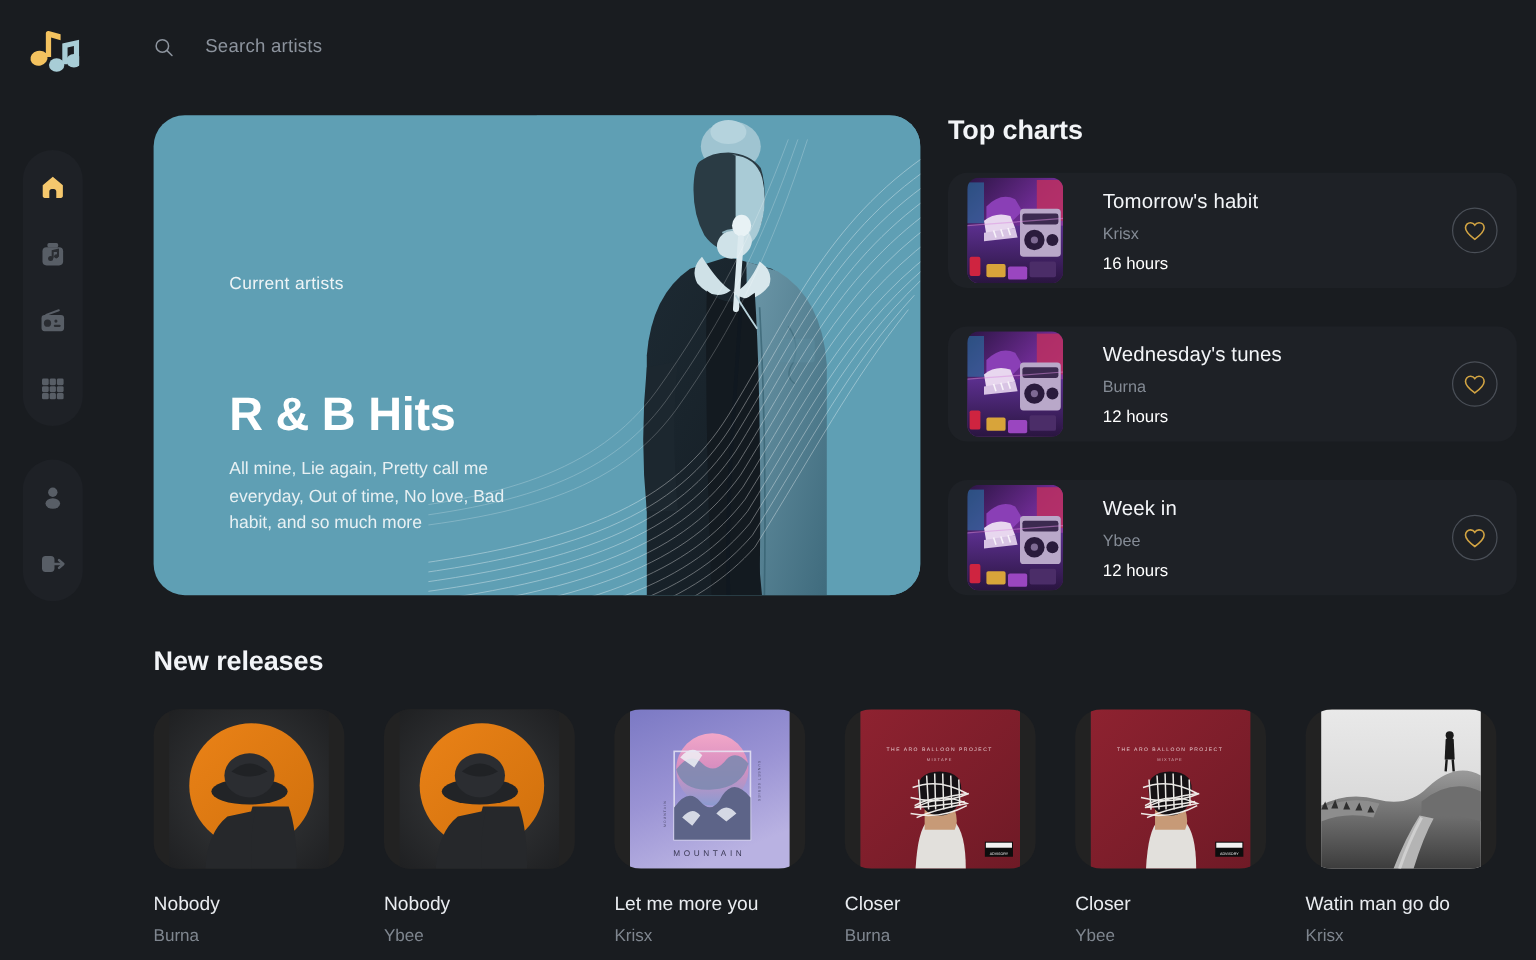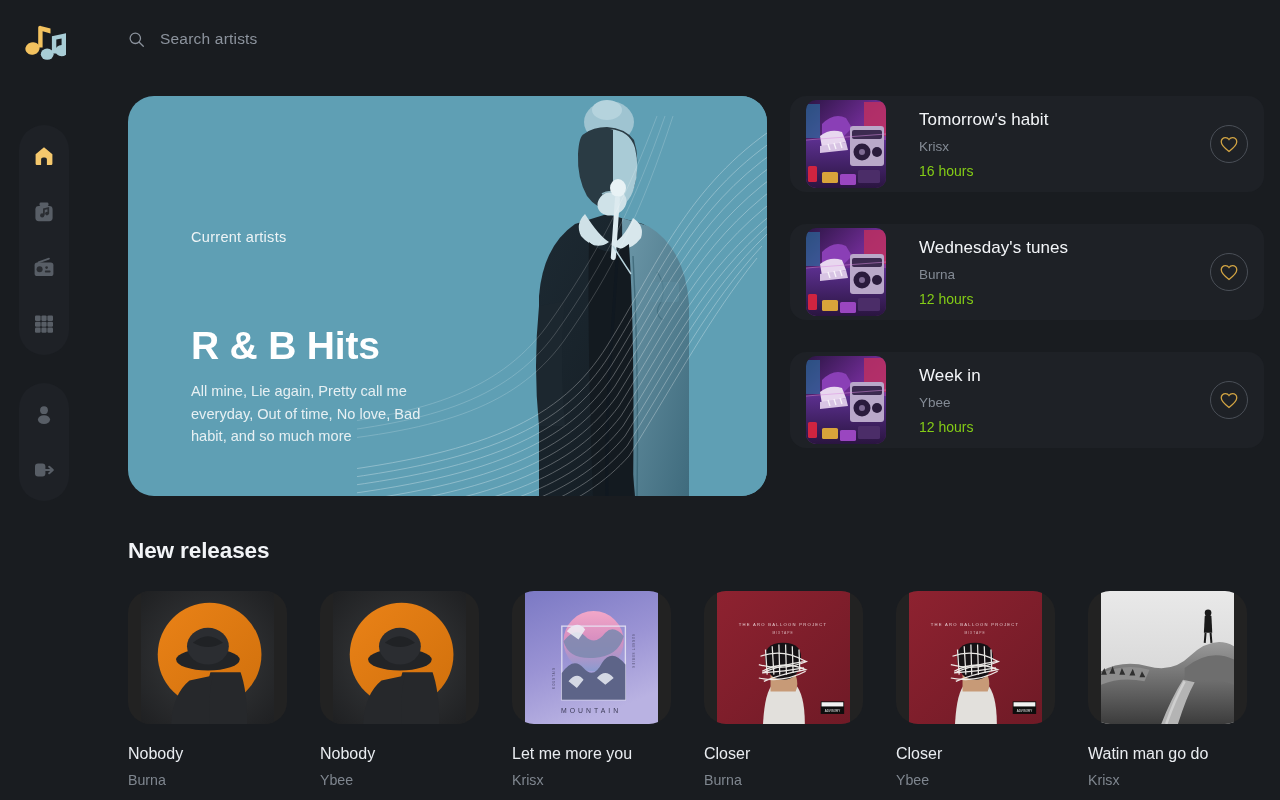--- a/index.html
+++ b/index.html
@@ -32,21 +32,21 @@
   .nav-btn {
     width: 34px; height: 34px;
     display: flex; align-items: center; justify-content: center;
     cursor: pointer; border-radius: 9px;
   }
   .nav-btn svg { display: block; }
 
   
   #topbar {
     position: absolute; left: 128px; top: 24px;
-    height: 30px; display: flex; align-items: center; gap: 15px;
+    height: 30px; display: flex; align-items: center; gap: 26px;
   }
   #search-icon { width: 17px; height: 17px; flex: 0 0 auto; }
   #search-input {
     background: transparent; border: none; outline: none;
     color: #c9ced6; font-size: 15.5px;
     font-family: "Liberation Sans", sans-serif;
     width: 420px; letter-spacing: .2px;
   }
   #search-input::placeholder { color: #8c939d; }
 
@@ -87,21 +87,21 @@
     background: #1e2126; margin-bottom: 32px;
     display: flex; align-items: center; padding: 0 16px; cursor: pointer;
   }
   .chart-art {
     width: 80px; height: 88px; border-radius: 10px; overflow: hidden;
     flex: 0 0 auto; position: relative;
   }
   .chart-info { margin-left: 33px; flex: 1 1 auto; }
   .chart-name { font-size: 17px; color: #f3f5f8; letter-spacing: .1px; }
   .chart-artist { font-size: 13.5px; color: #848b95; margin-top: 9px; }
-  .chart-time { font-size: 14px; color: #84cc16; margin-top: 9px; }
+  .chart-time { font-size: 14px; color: #ffffff; margin-top: 9px; }
   .heart-btn {
     width: 38px; height: 38px; border-radius: 50%;
     border: 1px solid #4a4f57;
     display: flex; align-items: center; justify-content: center;
     flex: 0 0 auto; cursor: pointer;
   }
 
   
   #releases { position: absolute; left: 128px; top: 538px; width: 1140px; }
   #releases .section-title { margin-bottom: 27px; }
@@ -331,20 +331,21 @@
 
   <div class="hero-content">
     <div id="hero-eyebrow">Current artists</div>
     <div id="hero-title">R &amp; B Hits</div>
     <div id="hero-desc">All mine, Lie again, Pretty call me everyday, Out of time, No love, Bad habit, and so much more</div>
 
   </div>
 </div>
 
 <div id="charts">
+  <div class="section-title">Top charts</div>
 
   <div class="chart-row">
     <div class="chart-art">
       <svg width="100%" height="100%" viewBox="0 0 80 88" preserveAspectRatio="none">
         <rect width="80" height="88" fill="url(#boomBg)"></rect>
         <rect y="40" width="80" height="48" fill="url(#boomFloor)"></rect>
         <rect x="58" y="2" width="22" height="34" fill="#c0305e" opacity=".8"></rect>
         <rect x="0" y="4" width="14" height="34" fill="#2a7fb0" opacity=".55"></rect>
         <path d="M16 24 q12 -12 24 -6 l6 10 -12 12 -18 -4z" fill="#8a3fb6"></path>
         <path d="M14 36 q10 -8 22 -4 l4 10 -24 6z" fill="#e8d7ef"></path>

